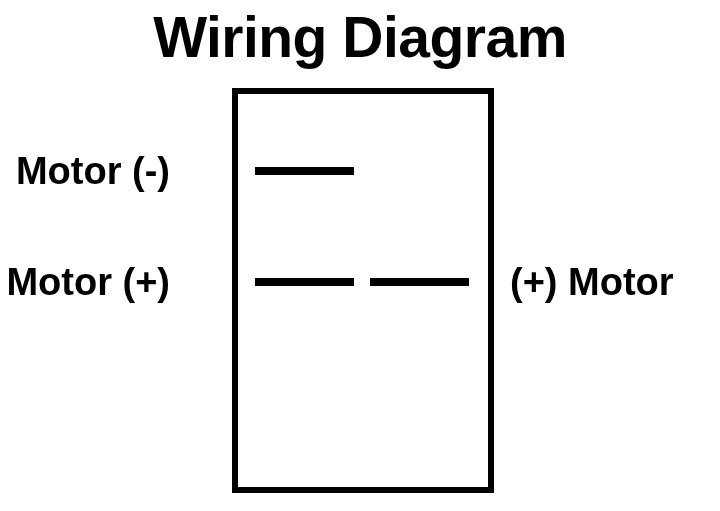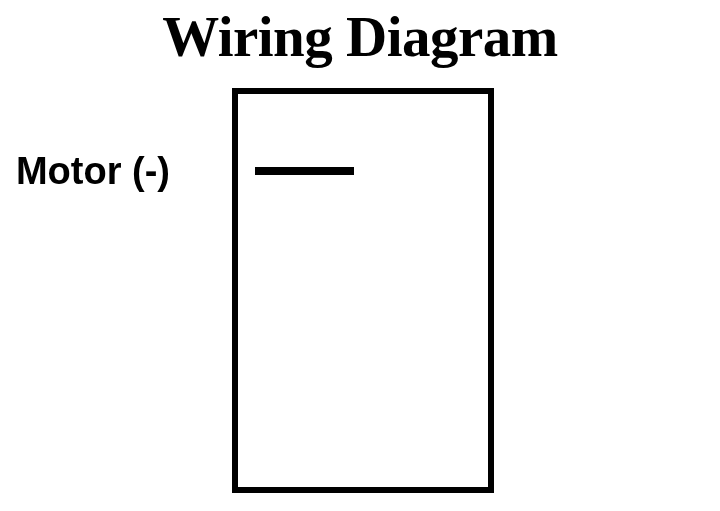--- a/index.html
+++ b/index.html
@@ -19,21 +19,21 @@
     overflow: hidden;
   }
 
   
   .diagram-title {
     position: absolute;
     left: 0;
     top: 6px;
     width: 720px;
     text-align: center;
-    font-family: Liberation Serif, serif;
+    font-family: Liberation Sans, sans-serif;
     font-weight: bold;
     font-size: 57px;
     line-height: 62px;
     letter-spacing: -0.5px;
     color: #000000;
     white-space: nowrap;
   }
 
   
   .switch-body {
@@ -105,15 +105,21 @@
 
   <div class="switch-body"></div>
 
   <div class="terminal-row row-1">
     <div class="label-left">Motor (-)</div>
     <div class="contact-bar slot-a"></div>
 
     <div class="label-right"></div>
   </div>
 
+  <div class="terminal-row row-2">
+    <div class="label-left">Motor (+)</div>
+    <div class="contact-bar slot-a"></div>
+    <div class="contact-bar slot-b"></div>
+    <div class="label-right">(+) Motor</div>
+  </div>
 
 
 </div>
 
 </body></html>

